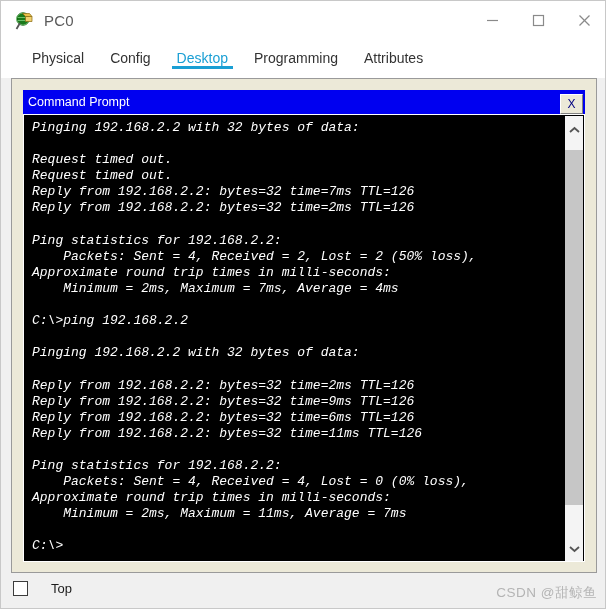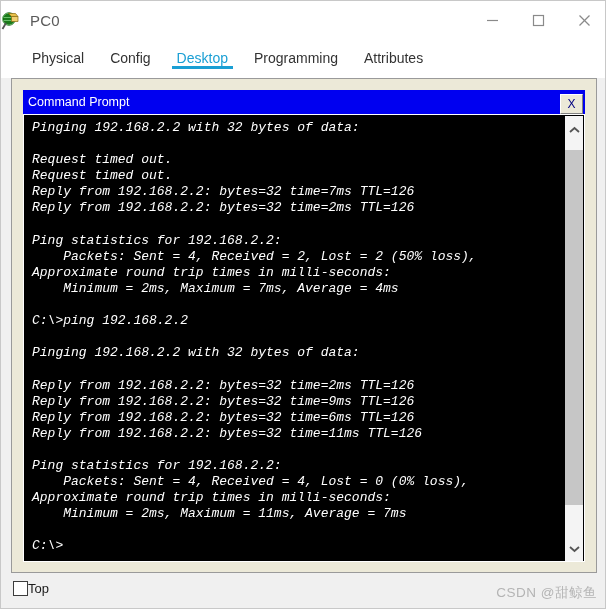--- a/index.html
+++ b/index.html
@@ -29,20 +29,21 @@
     left: 0; top: 0;
     width: 606px;
     height: 39px;
     background: #ffffff;
     display: flex;
     align-items: center;
   }
   .title-left {
     display: flex;
     align-items: center;
+    padding-left: 14px;
     gap: 9px;
     flex: 1;
   }
   .app-icon {
     width: 20px;
     height: 20px;
     position: relative;
     flex: 0 0 auto;
   }
   .app-title {
@@ -215,21 +216,21 @@
     width: 606px;
     height: 35px;
     background: #f0f0f0;
   }
   .checkbox-row {
     position: absolute;
     left: 12px;
     top: 6px;
     display: flex;
     align-items: center;
-    gap: 0;
+    gap: 23px;
   }
   .checkbox-box {
     width: 15px;
     height: 15px;
     background: #ffffff;
     border: 1px solid #3c3c3c;
     box-sizing: border-box;
   }
   .checkbox-label {
     font-size: 13px;

